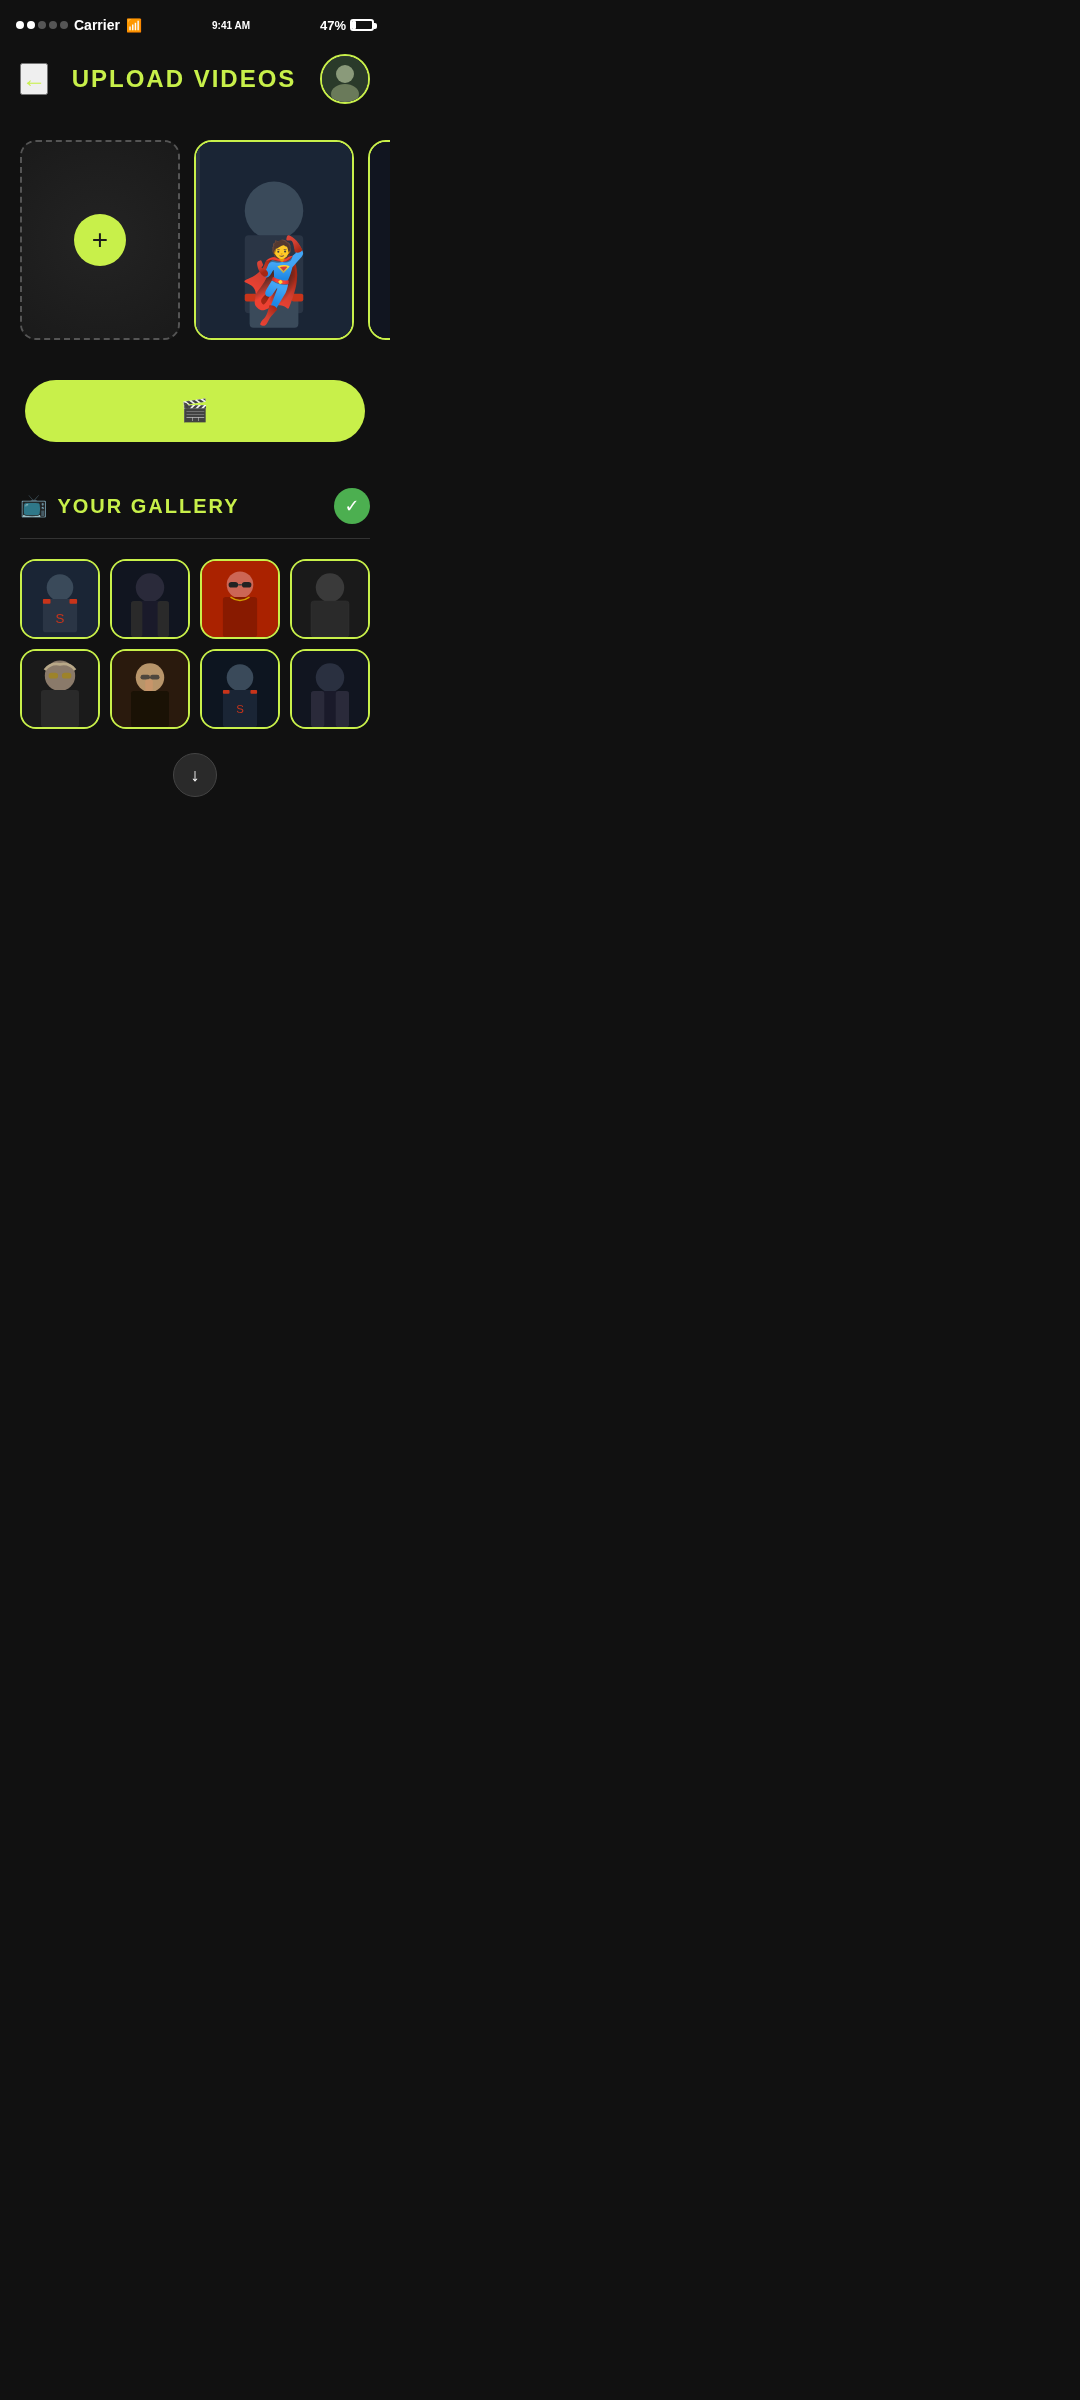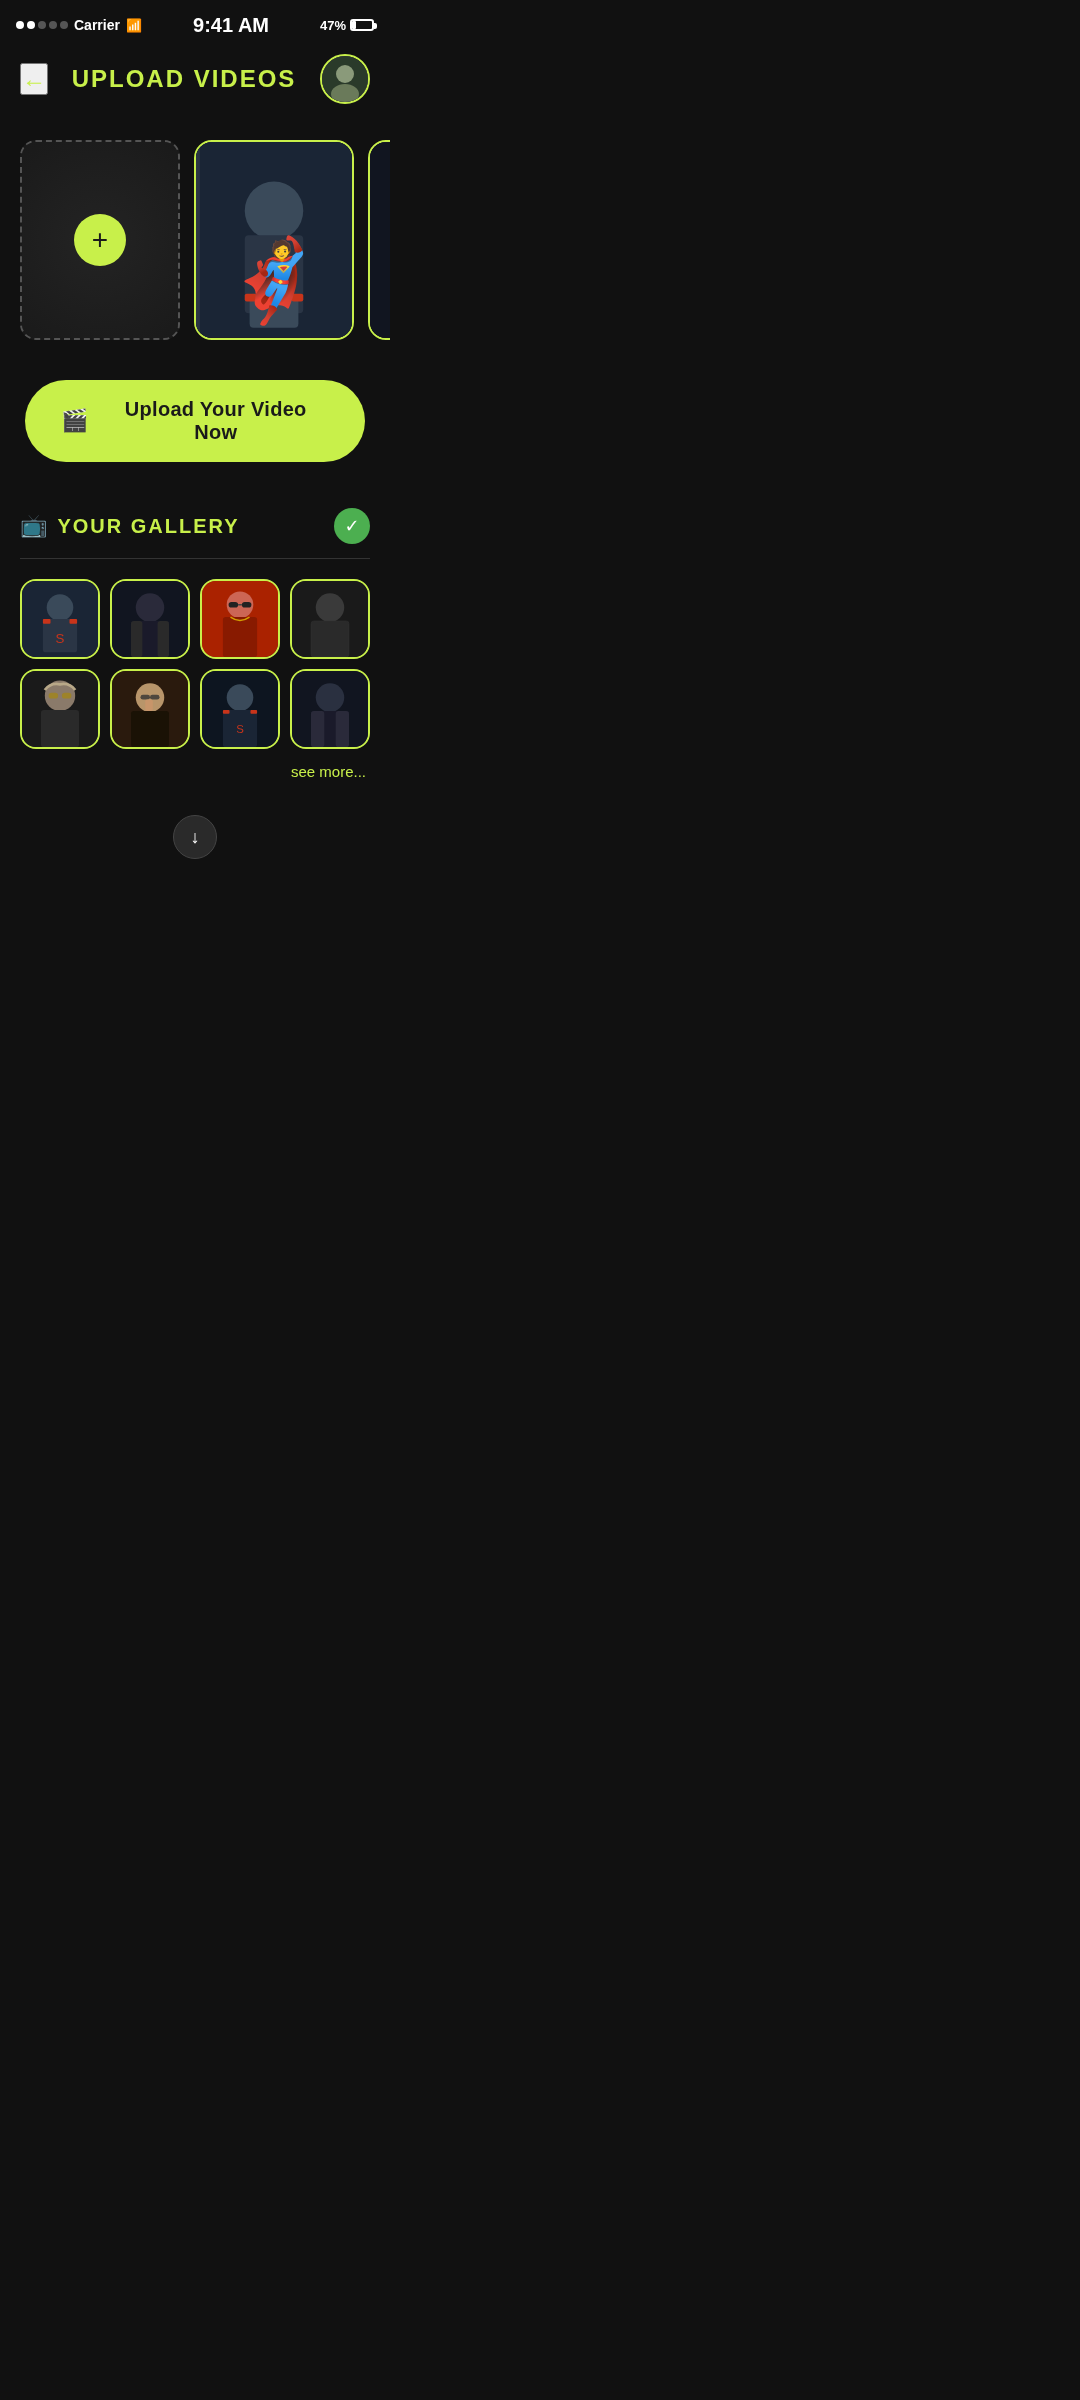--- a/index.html
+++ b/index.html
@@ -31,21 +31,21 @@
       font-size: 13px;
       font-weight: 600;
     }
     .signal-dots {
       display: flex; gap: 3px;
     }
     .dot { width: 8px; height: 8px; border-radius: 50%; }
     .dot.filled { background: #fff; }
     .dot.empty { background: #555; }
     .wifi-icon { font-size: 14px; }
-    .status-center { font-size: 20px; font-weight: 600; }
+    .status-center { font-size: 10px; font-weight: 600; }
     .status-right { display: flex; align-items: center; gap: 4px; font-size: 13px; font-weight: 600; }
     .battery {
       width: 24px; height: 12px; border: 2px solid #fff; border-radius: 3px; position: relative;
     }
     .battery::after {
       content: ''; position: absolute; right: -5px; top: 2px;
       width: 3px; height: 6px; background: #fff; border-radius: 0 2px 2px 0;
     }
     .battery-fill {
       width: 20%; height: 100%; background: #fff; border-radius: 1px;
@@ -342,21 +342,20 @@
         <rect x="48" y="102" width="20" height="90" rx="4" fill="#2a2a2a"></rect>
         <rect x="92" y="102" width="20" height="90" rx="4" fill="#2a2a2a"></rect>
       </svg>
     </div>
   </div>
 </div>
 
 <div class="upload-btn-section">
   <button class="upload-btn">
     <span class="upload-btn-icon">🎬</span>
-    <span class="upload-btn-text">Upload Your Video Now</span>
   </button>
 </div>
 
 <div class="gallery-section">
   <div class="gallery-header">
     <span class="gallery-icon">📺</span>
     <span class="gallery-title">YOUR GALLERY</span>
     <div class="check-circle">
       <span>✓</span>
     </div>
@@ -466,22 +465,19 @@
           <rect width="80" height="80" fill="#111520"></rect>
           <circle cx="40" cy="28" r="15" fill="#2a3040"></circle>
           <rect x="20" y="42" width="40" height="38" rx="3" fill="#1a1a2a"></rect>
           <rect x="20" y="42" width="14" height="38" rx="3" fill="#2a2a3a"></rect>
           <rect x="46" y="42" width="14" height="38" rx="3" fill="#2a2a3a"></rect>
         </svg>
       </div>
     </div>
   </div>
 
-  <div class="see-more">
-    <span class="see-more-link">see more...</span>
-  </div>
 </div>
 
 <div class="bottom-bar">
   <button class="scroll-down-btn">
     <span>↓</span>
   </button>
 </div>
 
 </body></html>

